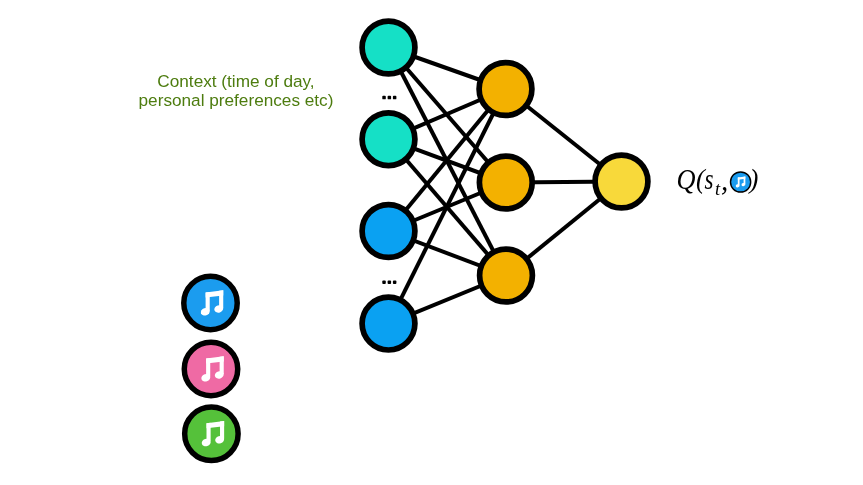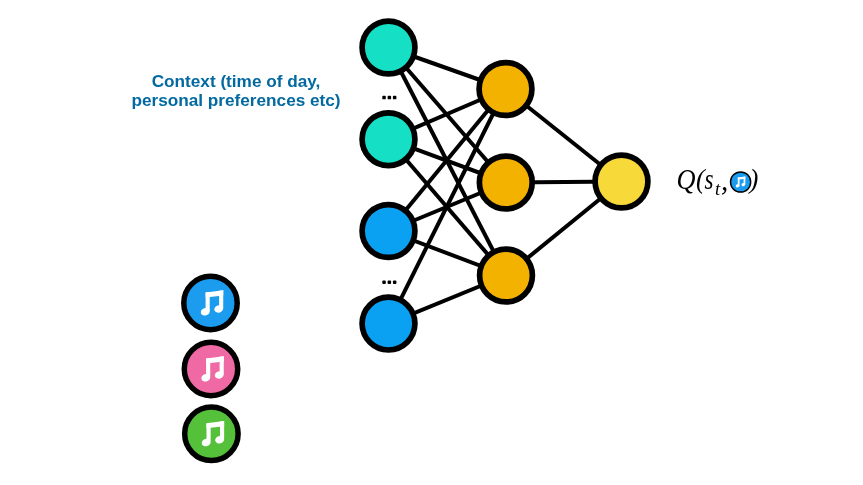--- a/index.html
+++ b/index.html
@@ -1,19 +1,19 @@
 <!DOCTYPE html>
 <html><head>
 <meta charset="utf-8">
 <style>
   html,body{margin:0;padding:0;}
   body{width:863px;height:485px;background:#fff;position:relative;overflow:hidden;
        font-family:"Liberation Sans",sans-serif;}
   .ctx{position:absolute;left:106px;top:71.6px;width:260px;text-align:center;
-       font-weight:bold;font-size:17.2px;line-height:19.8px;color:#0369a1;}
+       font-weight:normal;font-size:17.2px;line-height:19.8px;color:#4d7c0f;}
 </style>
 </head>
 <body>
 <svg width="863" height="485" viewBox="0 0 863 485" style="position:absolute;left:0;top:0;">
   <defs>
     <g id="note" fill="#fff">
       <polygon points="41.7,32.2 71.6,28.4 71.6,37.1 41.7,40.7"></polygon>
       <polygon points="41.7,32.2 48.7,31.3 48.7,62.5 41.7,63.4"></polygon>
       <polygon points="64.6,29.3 71.6,28.4 71.6,58.3 64.6,59.2"></polygon>
       <ellipse cx="41.2" cy="64.8" rx="7.7" ry="6.2" transform="rotate(-18 41.2 64.8)"></ellipse>

